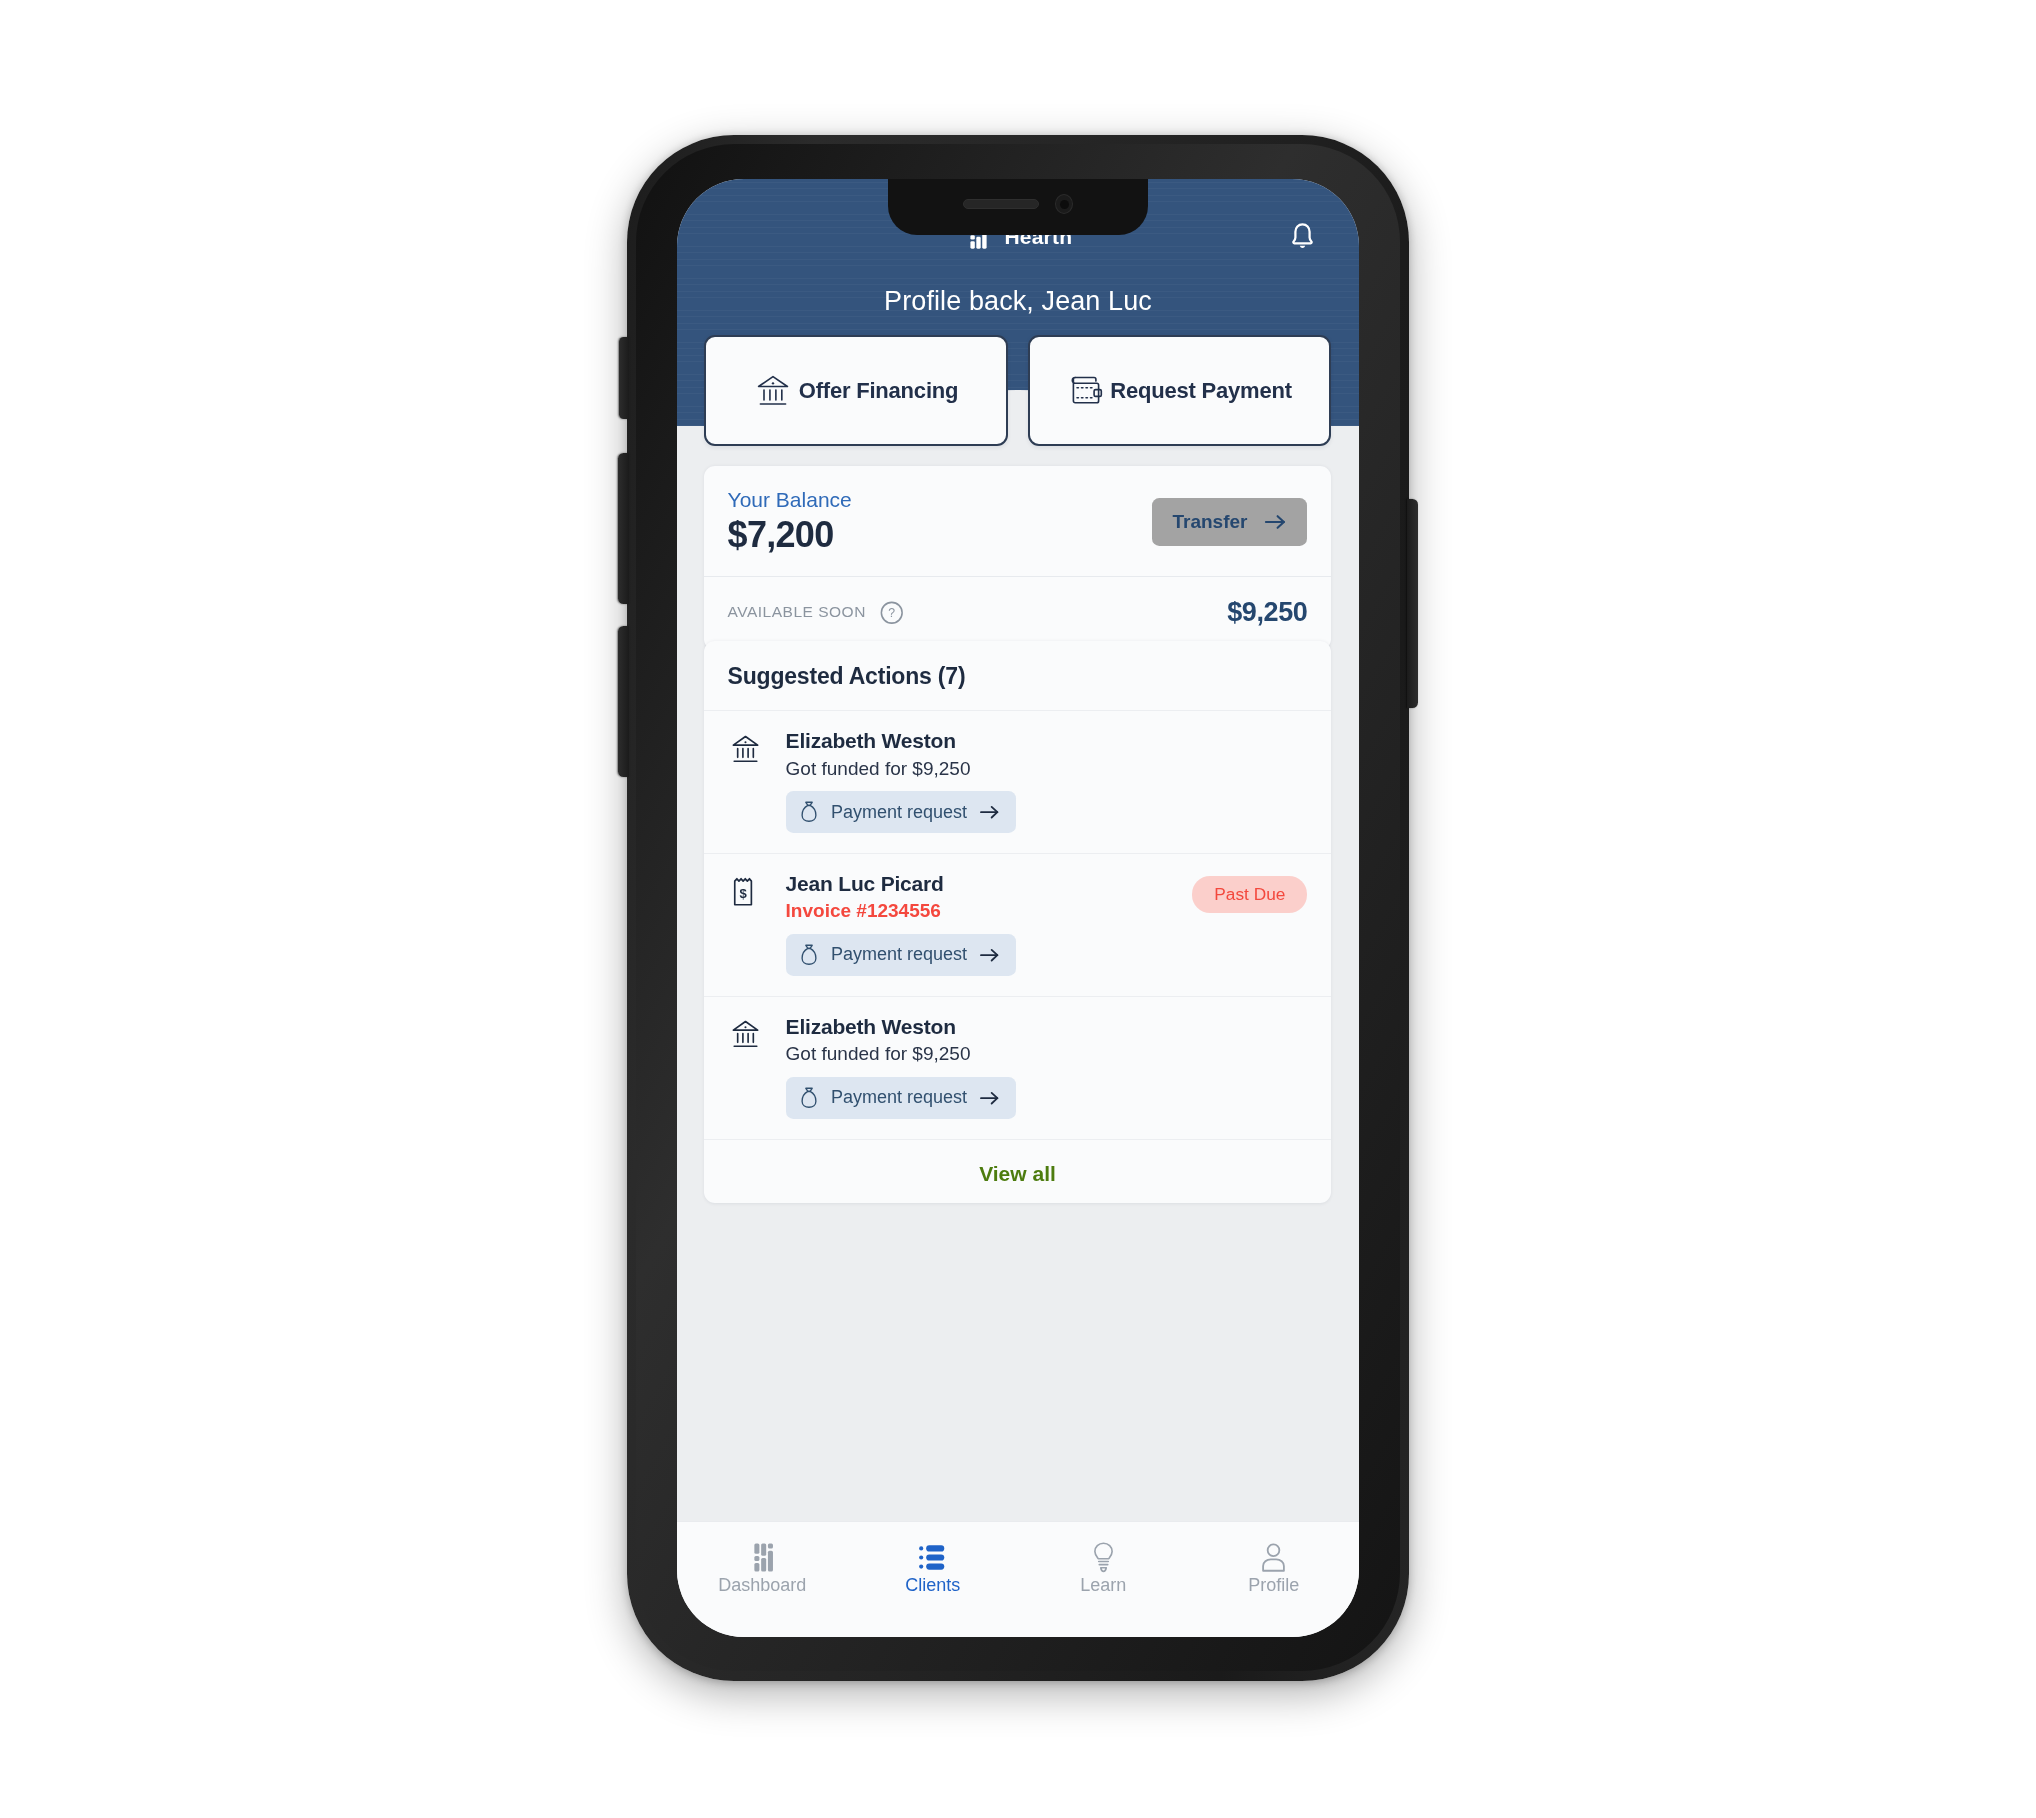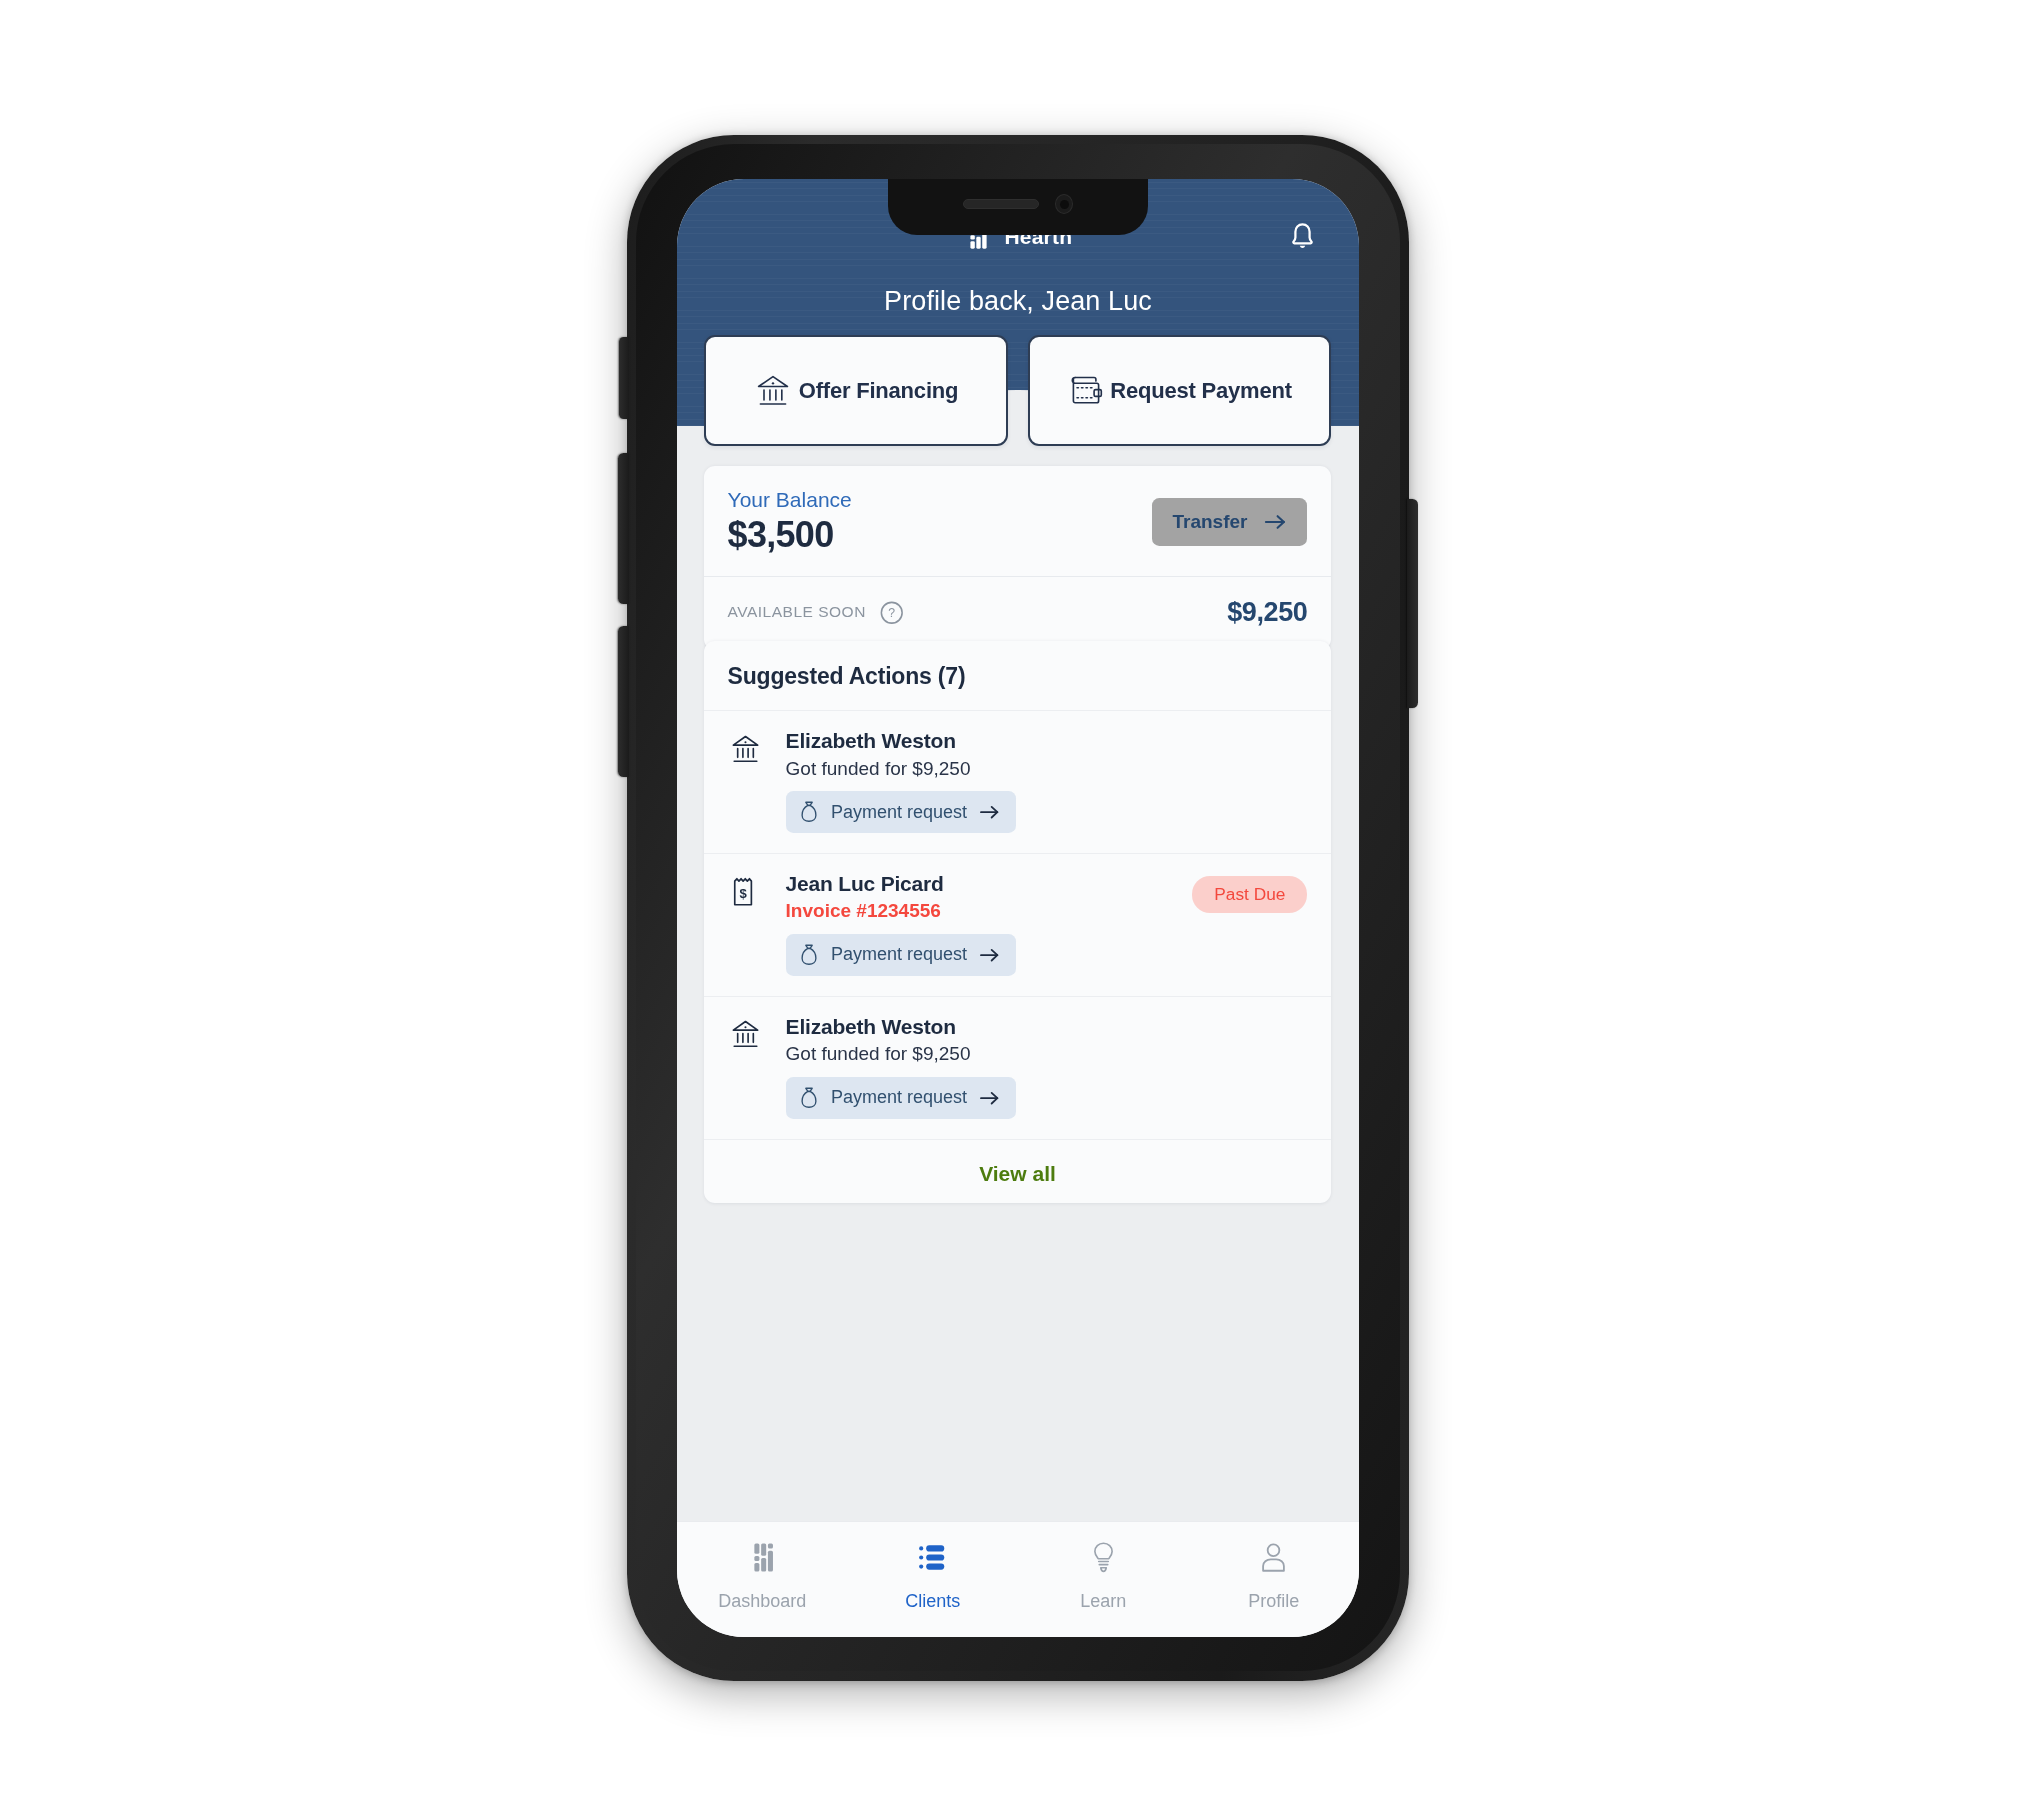--- a/index.html
+++ b/index.html
@@ -330,21 +330,21 @@
     display: flex;
     z-index: 25;
   }
   .nav-item {
     flex: 1;
     display: flex;
     flex-direction: column;
     align-items: center;
     justify-content: flex-start;
     padding-top: 18px;
-    gap: 16px;
+    gap: 0;
     cursor: pointer;
   }
   .nav-icon { height: 35px; display: flex; align-items: center; }
   .nav-label {
     font-size: 18px;
     color: #9ba3ad;
   }
   .nav-item.active .nav-label { color: #1f63c8; }
 </style>
 </head>
@@ -423,21 +423,21 @@
             </svg>
           </div>
           <div class="qa-label">Request Payment</div>
         </div>
       </div>
 
       <div class="balance-card">
         <div class="balance-top">
           <div>
             <div class="bal-label">Your Balance</div>
-            <div class="bal-amount">$3,500</div>
+            <div class="bal-amount">$7,200</div>
           </div>
           <div class="transfer-btn">
             <span>Transfer</span>
             <svg width="23.6" height="18" viewBox="0 0 26 20">
               <line x1="2" y1="10" x2="22" y2="10" stroke="#25476f" stroke-width="2.3" stroke-linecap="round"></line>
               <polyline points="15,3.5 22,10 15,16.5" fill="none" stroke="#25476f" stroke-width="2.3" stroke-linecap="round" stroke-linejoin="round"></polyline>
             </svg>
           </div>
         </div>
         <div class="balance-bottom">

